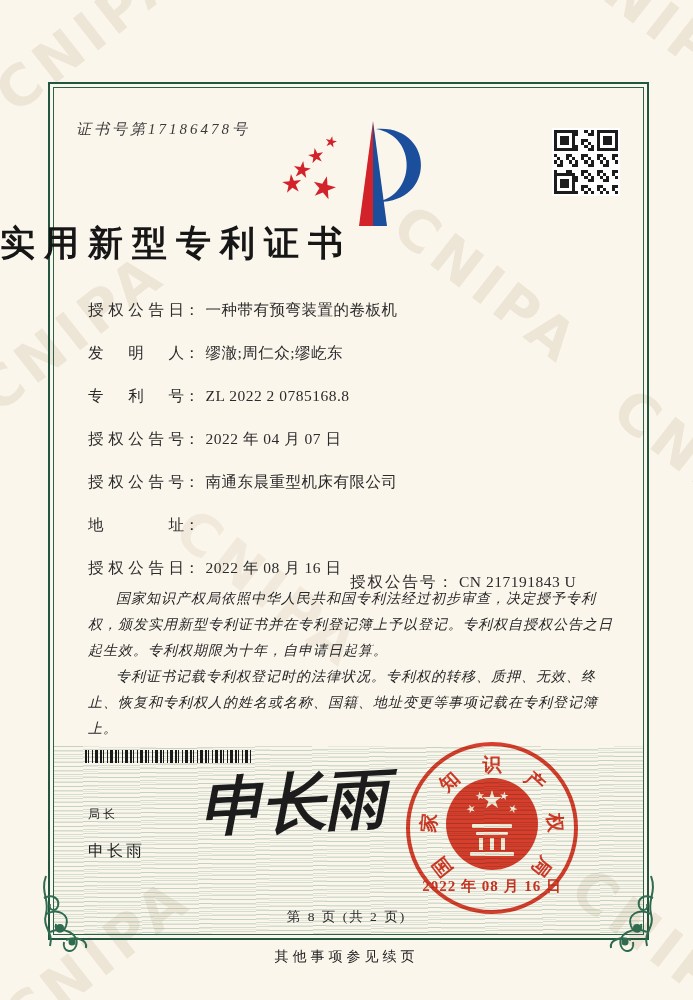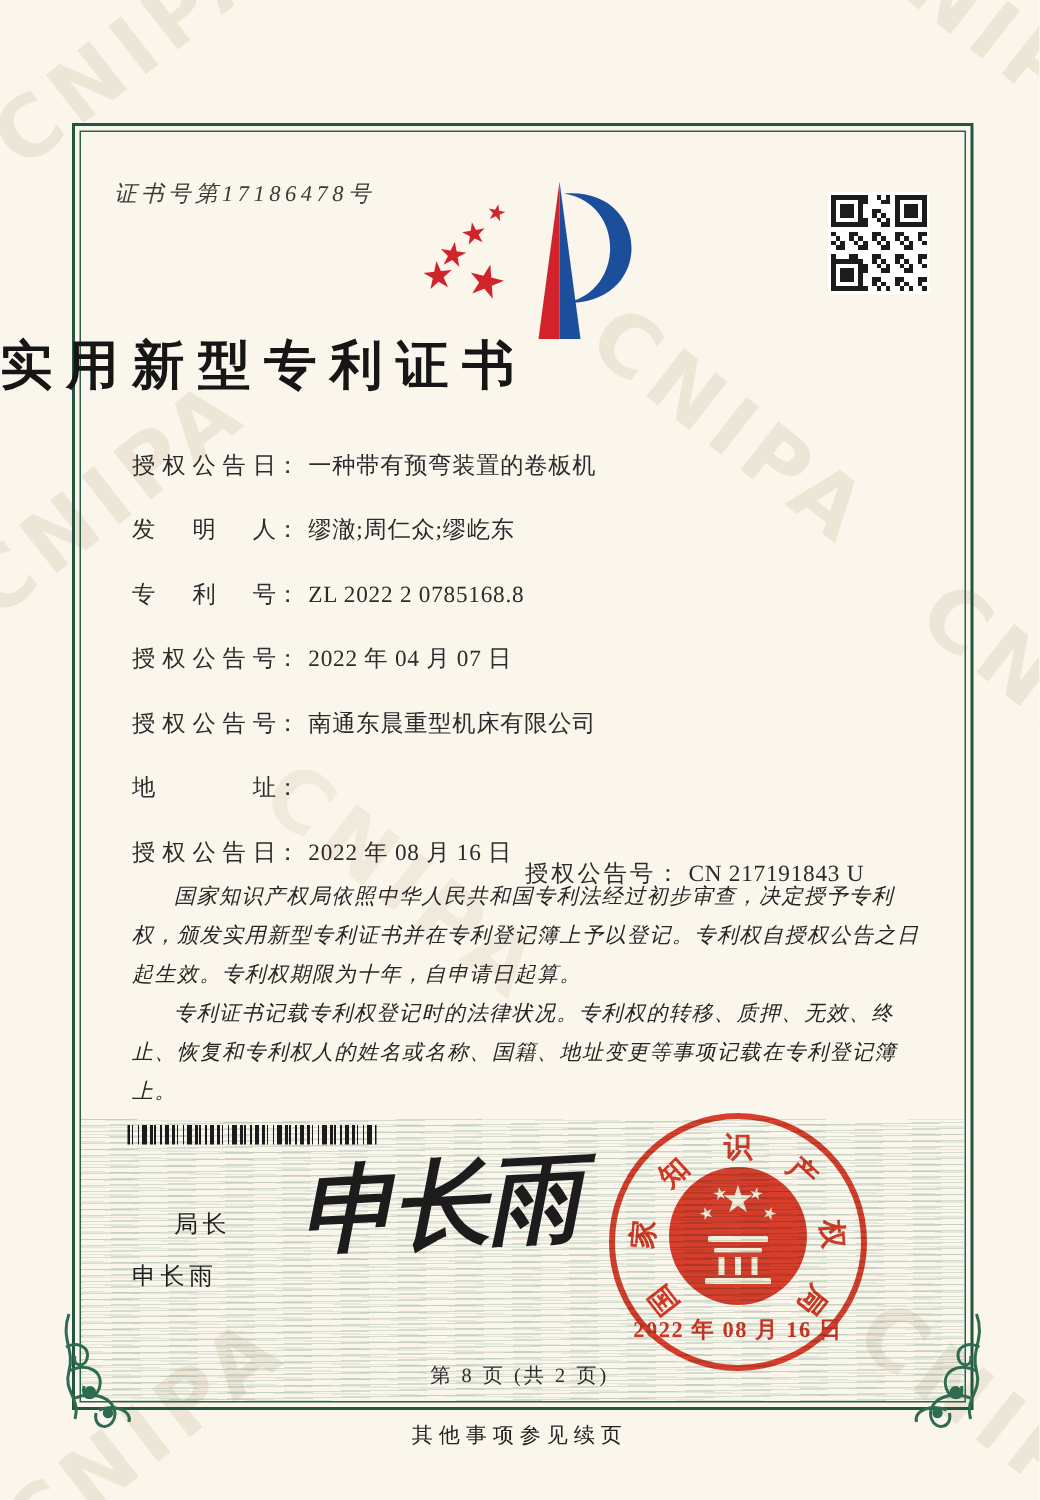--- a/index.html
+++ b/index.html
@@ -61,21 +61,21 @@
   }
   
   .barcode{
     position:absolute;left:85px;top:750px;width:166px;height:13px;
     background:repeating-linear-gradient(90deg,
       #1b1b1b 0 2px, rgba(0,0,0,0) 2px 3px,
       #1b1b1b 3px 4px, rgba(0,0,0,0) 4px 7px,
       #1b1b1b 7px 8px, rgba(0,0,0,0) 8px 10px,
       #1b1b1b 10px 13px, rgba(0,0,0,0) 13px 15px);
   }
-  .sig-title{position:absolute;left:88px;top:806px;font-size:16px;letter-spacing:3px;color:#1f1f1f;margin-left:28px;}
+  .sig-title{position:absolute;left:88px;top:806px;font-size:12px;letter-spacing:3px;color:#1f1f1f;}
   .sig-name{position:absolute;left:88px;top:841px;font-size:16px;letter-spacing:3px;color:#1f1f1f;}
   .sig-script{
     position:absolute;left:178px;top:772px;width:230px;text-align:center;
     font-size:64px;font-style:italic;font-weight:600;color:#1c1c1c;
     transform:rotate(-3deg);letter-spacing:-2px;line-height:1;
   }
   
   .seal{
     position:absolute;left:406px;top:742px;width:172px;height:172px;
     border:4px solid #d93723;border-radius:50%;box-sizing:border-box;

